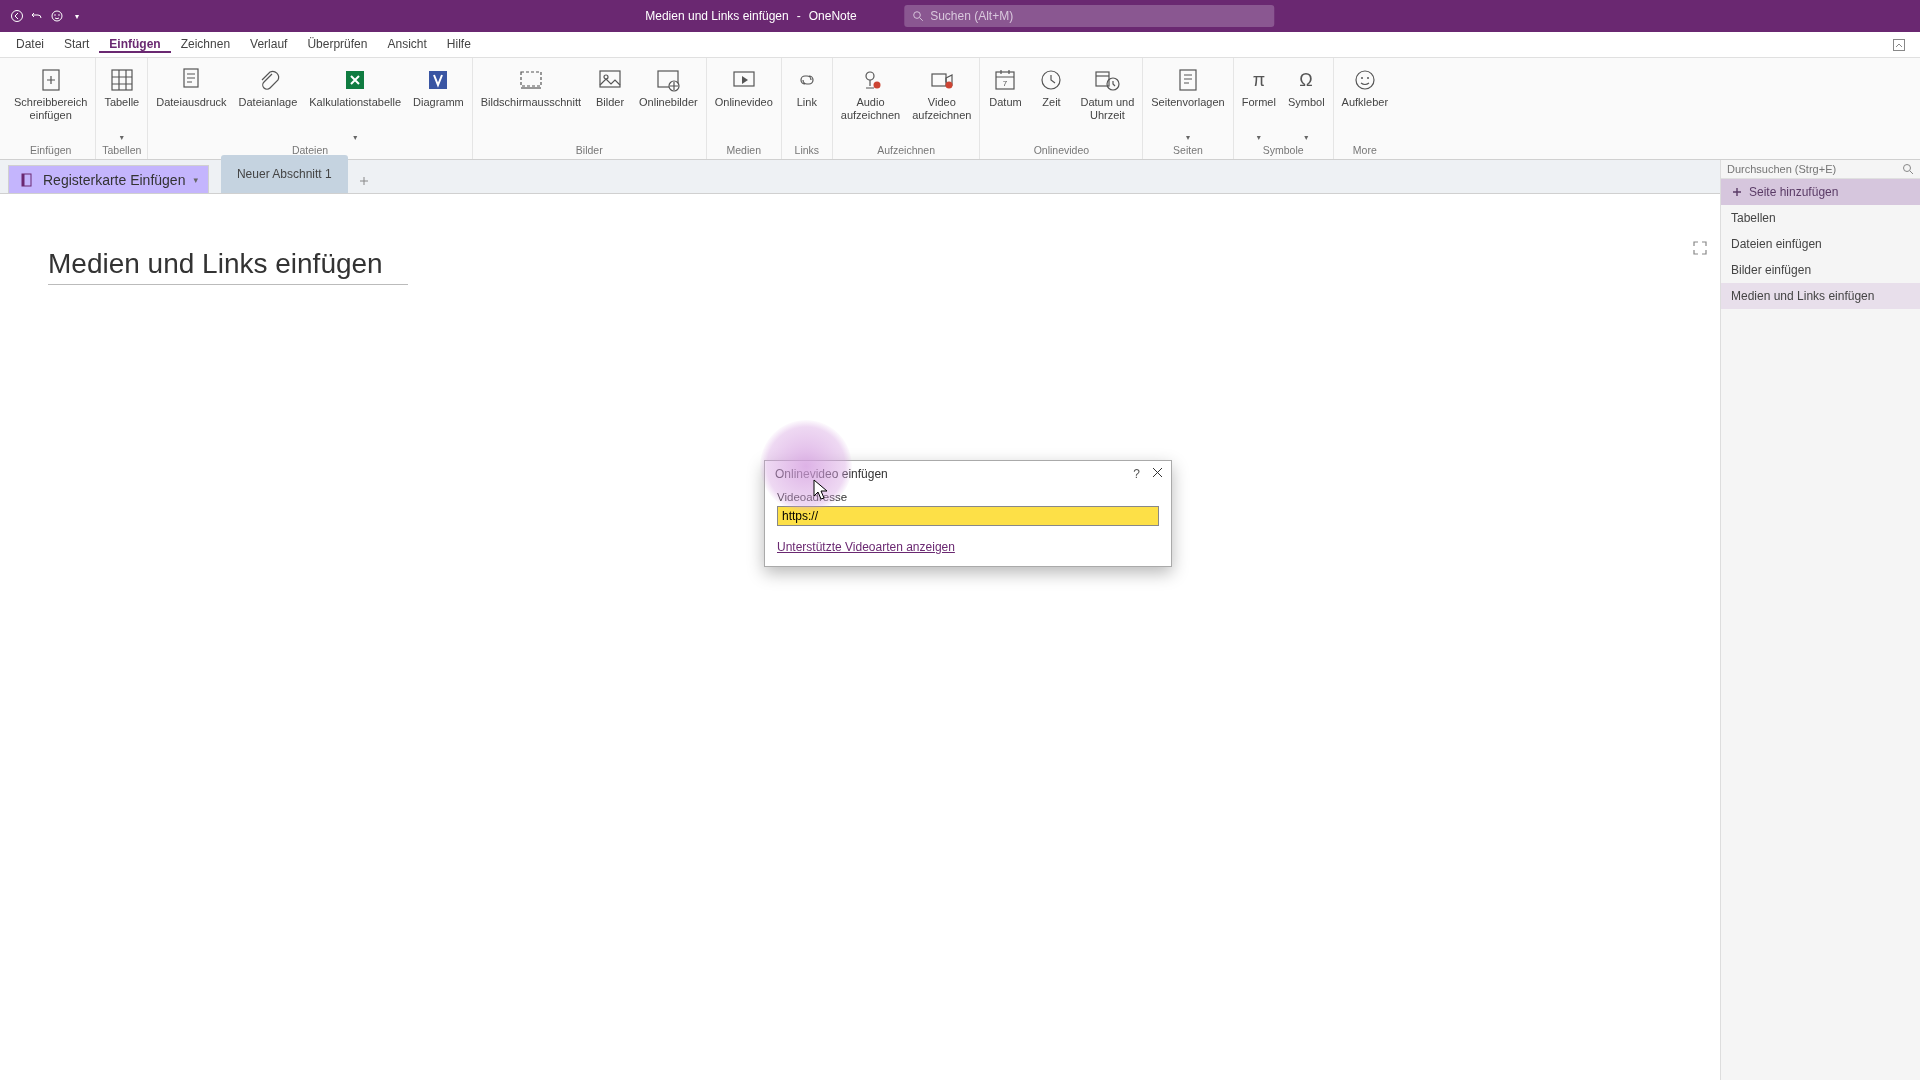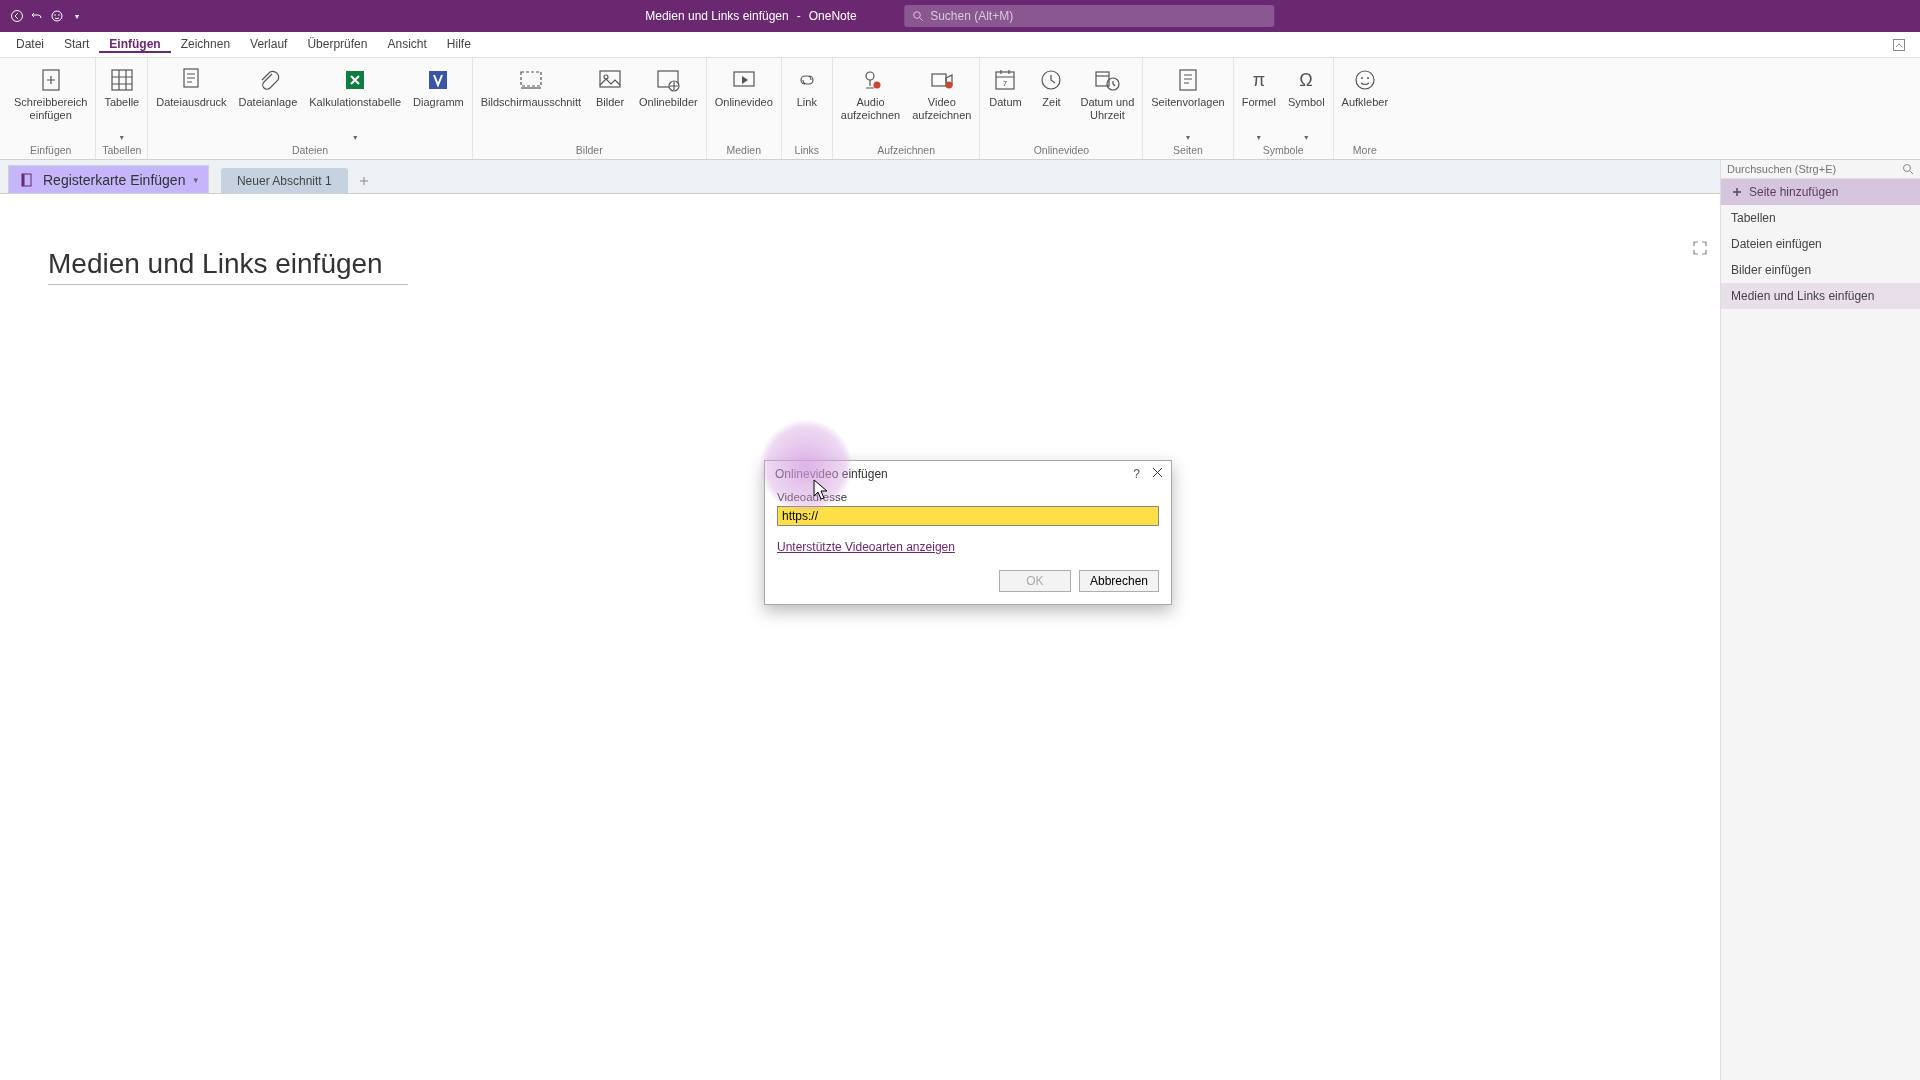--- a/index.html
+++ b/index.html
@@ -31,21 +31,21 @@
 .ribbon-buttons { display: flex; flex: 1; align-items: flex-start; }
 .ribbon-btn { display: flex; flex-direction: column; align-items: center; justify-content: flex-start; width: auto; min-width: 46px; padding: 4px 6px 0; cursor: pointer; font-size: 11px; color: #444; text-align: center; gap: 2px; }
 .ribbon-btn .ricon { width: 28px; height: 28px; display: flex; align-items: center; justify-content: center; }
 .ribbon-btn .rlabel { line-height: 1.15; min-height: 38px; display:flex; align-items:flex-start; }
 .group-label { text-align: center; font-size: 10.5px; color: #777; padding: 2px 0 3px; }
 .dd { font-size: 8px; color:#666; line-height:0.6; }
 
 
 .nbbar { height: 34px; background: #eef1f4; display: flex; align-items: flex-end; padding: 0 8px; border-bottom: 1px solid #d0d0d0; width: calc(100% - 200px); }
 .notebook-selector { display: flex; align-items: center; gap: 8px; font-size: 14px; color: #333; padding: 4px 10px; background: #c4b5fd; border: 1px solid #d0d0d0; border-bottom: none; margin-right: 12px; height: 28px; }
-.section-tab { background: #c5d3e0; color: #444; font-size: 12px; padding: 5px 16px; border-radius: 3px 3px 0 0; margin-right: 4px; height: 25px; display: flex; align-items: center; }
+.section-tab { background: #c5d3e0; color: #444; font-size: 12px; padding: 5px 16px; border-radius: 3px 3px 0 0; margin-right: 4px; height: 38px; display: flex; align-items: center; }
 .add-section { width: 24px; height: 24px; display: flex; align-items: center; justify-content: center; color: #888; }
 .canvas-wrap { flex: 1; position: relative; background: #fff; }
 .page-title { position: absolute; left: 48px; top: 54px; font-size: 28px; font-weight: 300; color: #333; border-bottom: 1px solid #bbb; padding-bottom: 4px; min-width: 360px; }
 .expand-icon { position: absolute; right: 12px; top: 46px; color: #888; }
 
 
 .page-panel { width: 200px; background: #f5f5f5; border-left: 1px solid #ddd; display: flex; flex-direction: column; font-size: 12px; height: calc(100% - 32px - 26px - 102px); position: absolute; right:0; top: 160px; }
 .page-search { display: flex; align-items: center; padding: 3px 6px; border-bottom: 1px solid #e0e0e0; gap: 4px; }
 .page-search input { flex:1; border: none; background: transparent; font-size: 11px; outline: none; color:#888; }
 .add-page { display: flex; align-items: center; gap: 6px; padding: 6px 10px; background: #d6c6dd; color: #5a3b66; cursor: pointer; }
@@ -438,24 +438,20 @@
         <svg width="11" height="11" viewBox="0 0 11 11">
             <path d="M1 1l9 9M10 1l-9 9" stroke="#333" stroke-width="1"></path>
           </svg>
       </span>
     </div>
   </div>
   <div class="dialog-body">
     <label>Videoadresse</label>
     <input type="text" class="sel" value="https://" style="">
     <a href="#" class="dialog-link">Unterstützte Videoarten anzeigen</a>
-    <div class="dialog-buttons">
-      <button disabled="">OK</button>
-      <button>Abbrechen</button>
-    </div>
   </div>
 </div>
 
 <div class="hl"></div>
 <div class="cursor">
   <svg width="20" height="24" viewBox="0 0 20 24">
       <path d="M2 2l0 16 4-4 3 7 3-1-3-7 6 0z" fill="#fff" stroke="#000" stroke-width="1"></path>
     </svg>
 </div>
 

